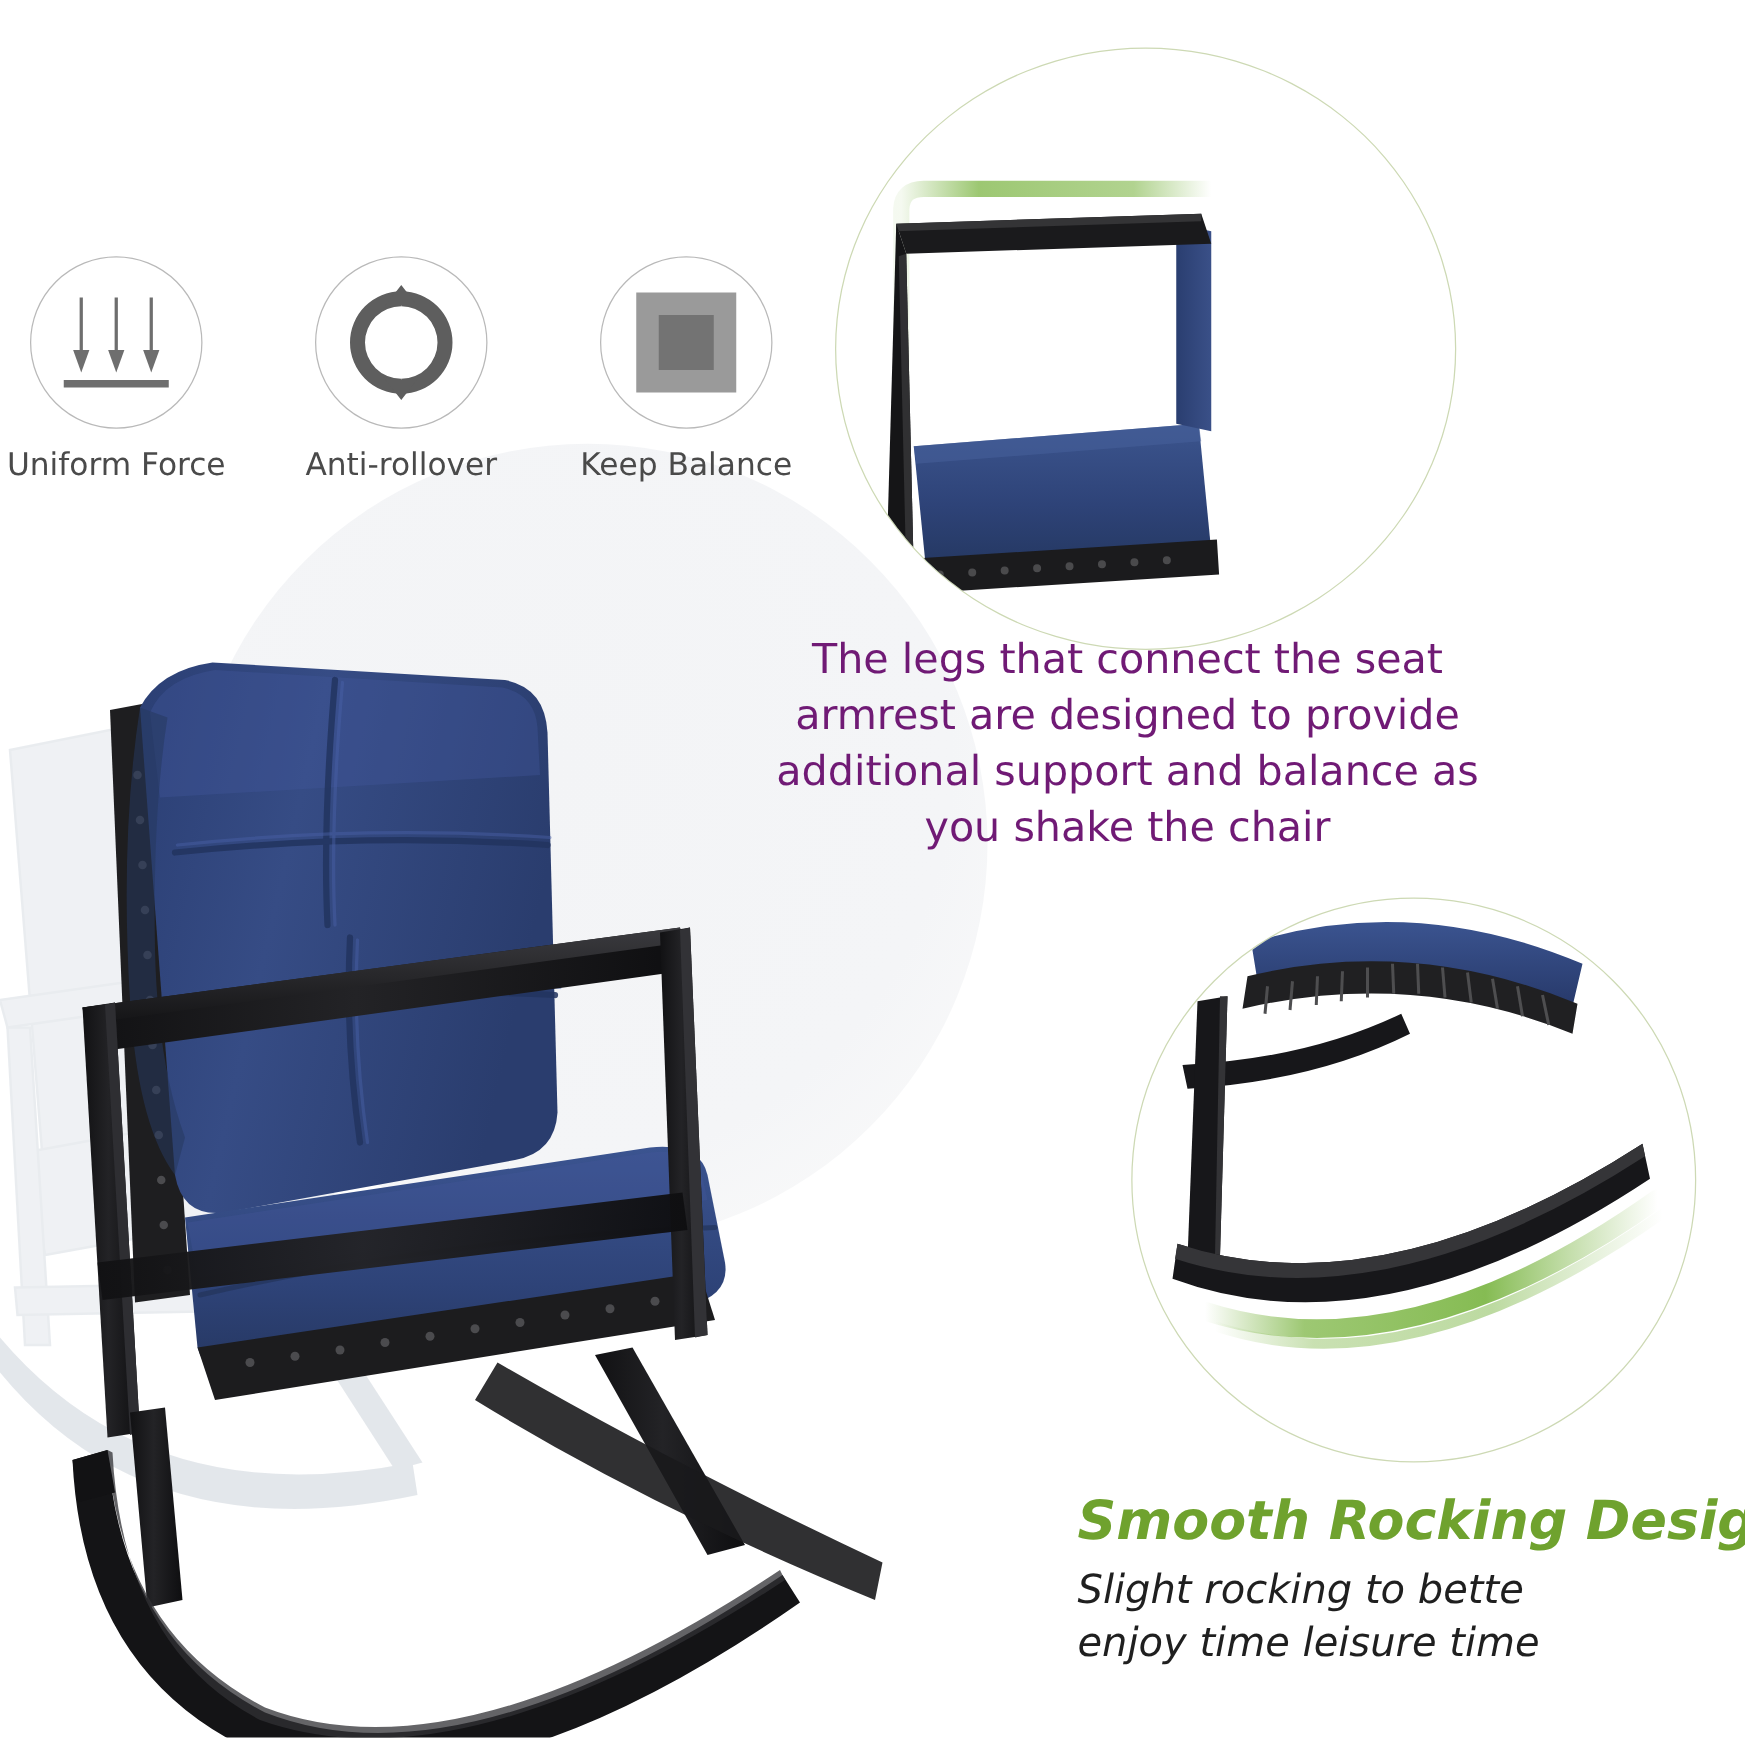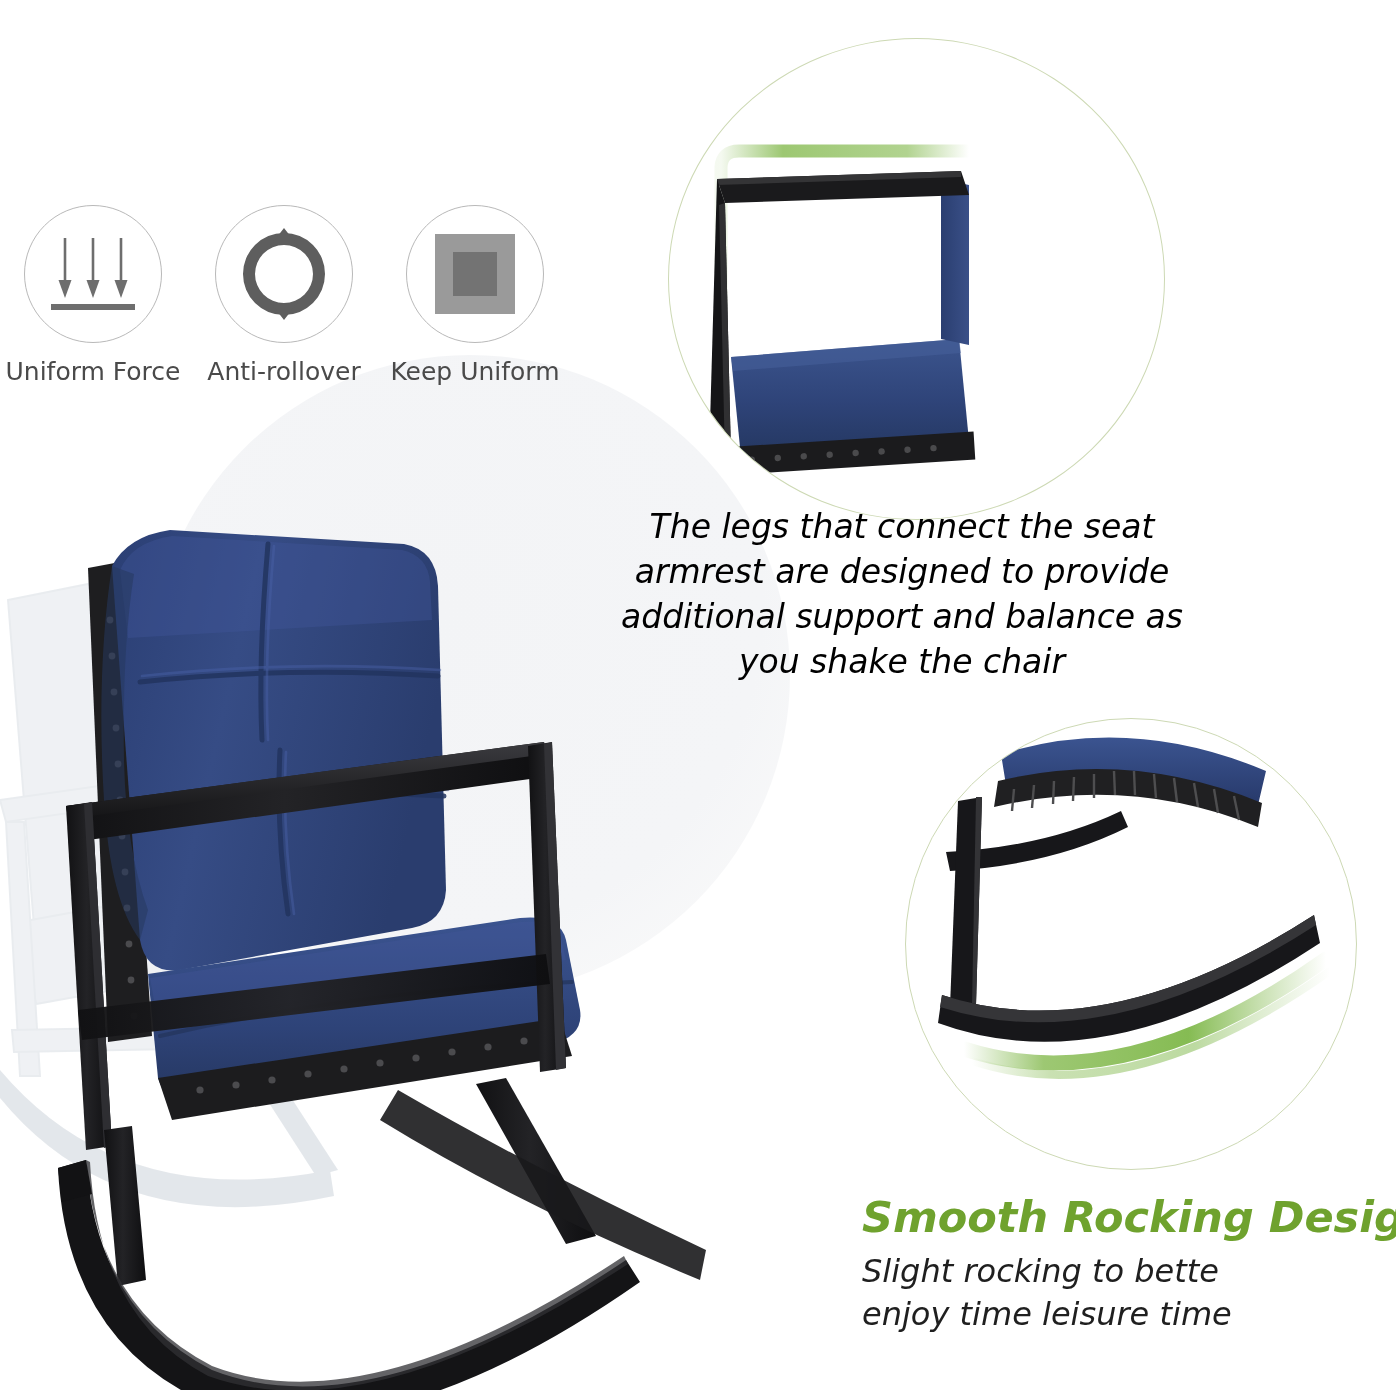--- a/index.html
+++ b/index.html
@@ -8,35 +8,35 @@
 
   
   .bg-circle{position:absolute;left:150px;top:355px;width:640px;height:640px;border-radius:50%;
     background:radial-gradient(circle at 45% 40%,#f3f4f6 0%,#f4f5f7 62%,#fafafa 88%,#ffffff 100%);}
 
   
   .title{position:absolute;left:33px;top:48px;font-size:54px;font-weight:bold;font-style:italic;
     color:#3b3b3b;letter-spacing:-0.5px;white-space:nowrap;}
 
   
-  .features{position:absolute;left:18px;top:205px;display:flex;gap:41px;}
+  .features{position:absolute;left:18px;top:205px;display:flex;gap:78px;}
   .feature{width:150px;display:flex;flex-direction:column;align-items:center;}
   .f-circle{width:136px;height:136px;border-radius:50%;border:1.6px solid #b9b9b9;
     display:flex;align-items:center;justify-content:center;background:#fff;}
   .f-label{margin-top:14px;font-size:25px;color:#4a4a4a;white-space:nowrap;
     font-family:"DejaVu Sans",sans-serif;}
 
   
   .inset{position:absolute;border-radius:50%;border:1.5px solid #cdd9b4;overflow:hidden;background:#fff;}
   .inset-top{left:668px;top:38px;width:495px;height:480px;}
   .inset-bot{left:905px;top:718px;width:450px;height:450px;}
 
   
   .para{position:absolute;left:612px;top:505px;width:580px;text-align:center;
-    font-size:33px;line-height:1.36;font-style:italic;color:#000000;
+    font-size:33px;line-height:1.36;color:#701a75;
     font-family:"DejaVu Sans",sans-serif;}
 
   
   .srd{position:absolute;left:862px;top:1192px;width:534px;text-align:center;
     font-size:43px;font-weight:bold;font-style:italic;color:#6fa22e;white-space:nowrap;
     font-family:"DejaVu Sans",sans-serif;}
   .srd-sub{position:absolute;left:862px;top:1250px;width:534px;text-align:left;
     font-size:32px;line-height:1.35;font-style:italic;color:#1f1f1f;
     font-family:"DejaVu Sans",sans-serif;}
 
@@ -95,21 +95,21 @@
 
     <div class="feature">
       <div class="f-circle">
         <span>
           <svg width="88" height="88" viewBox="0 0 88 88">
             <rect x="4" y="4" width="80" height="80" fill="#9A9A9A"></rect>
             <rect x="22" y="22" width="44" height="44" fill="#737373"></rect>
           </svg>
         </span>
       </div>
-      <div class="f-label">Keep Uniform</div>
+      <div class="f-label">Keep Balance</div>
     </div>
 
   </div>
 
   <div class="inset inset-top">
     <svg width="495" height="480" viewBox="0 0 495 480">
       <defs>
         <linearGradient id="glowTop" x1="0" y1="0" x2="1" y2="0">
           <stop offset="0%" stop-color="#8CBE5A" stop-opacity=".1"></stop>
           <stop offset="25%" stop-color="#8CBE5A" stop-opacity=".95"></stop>

